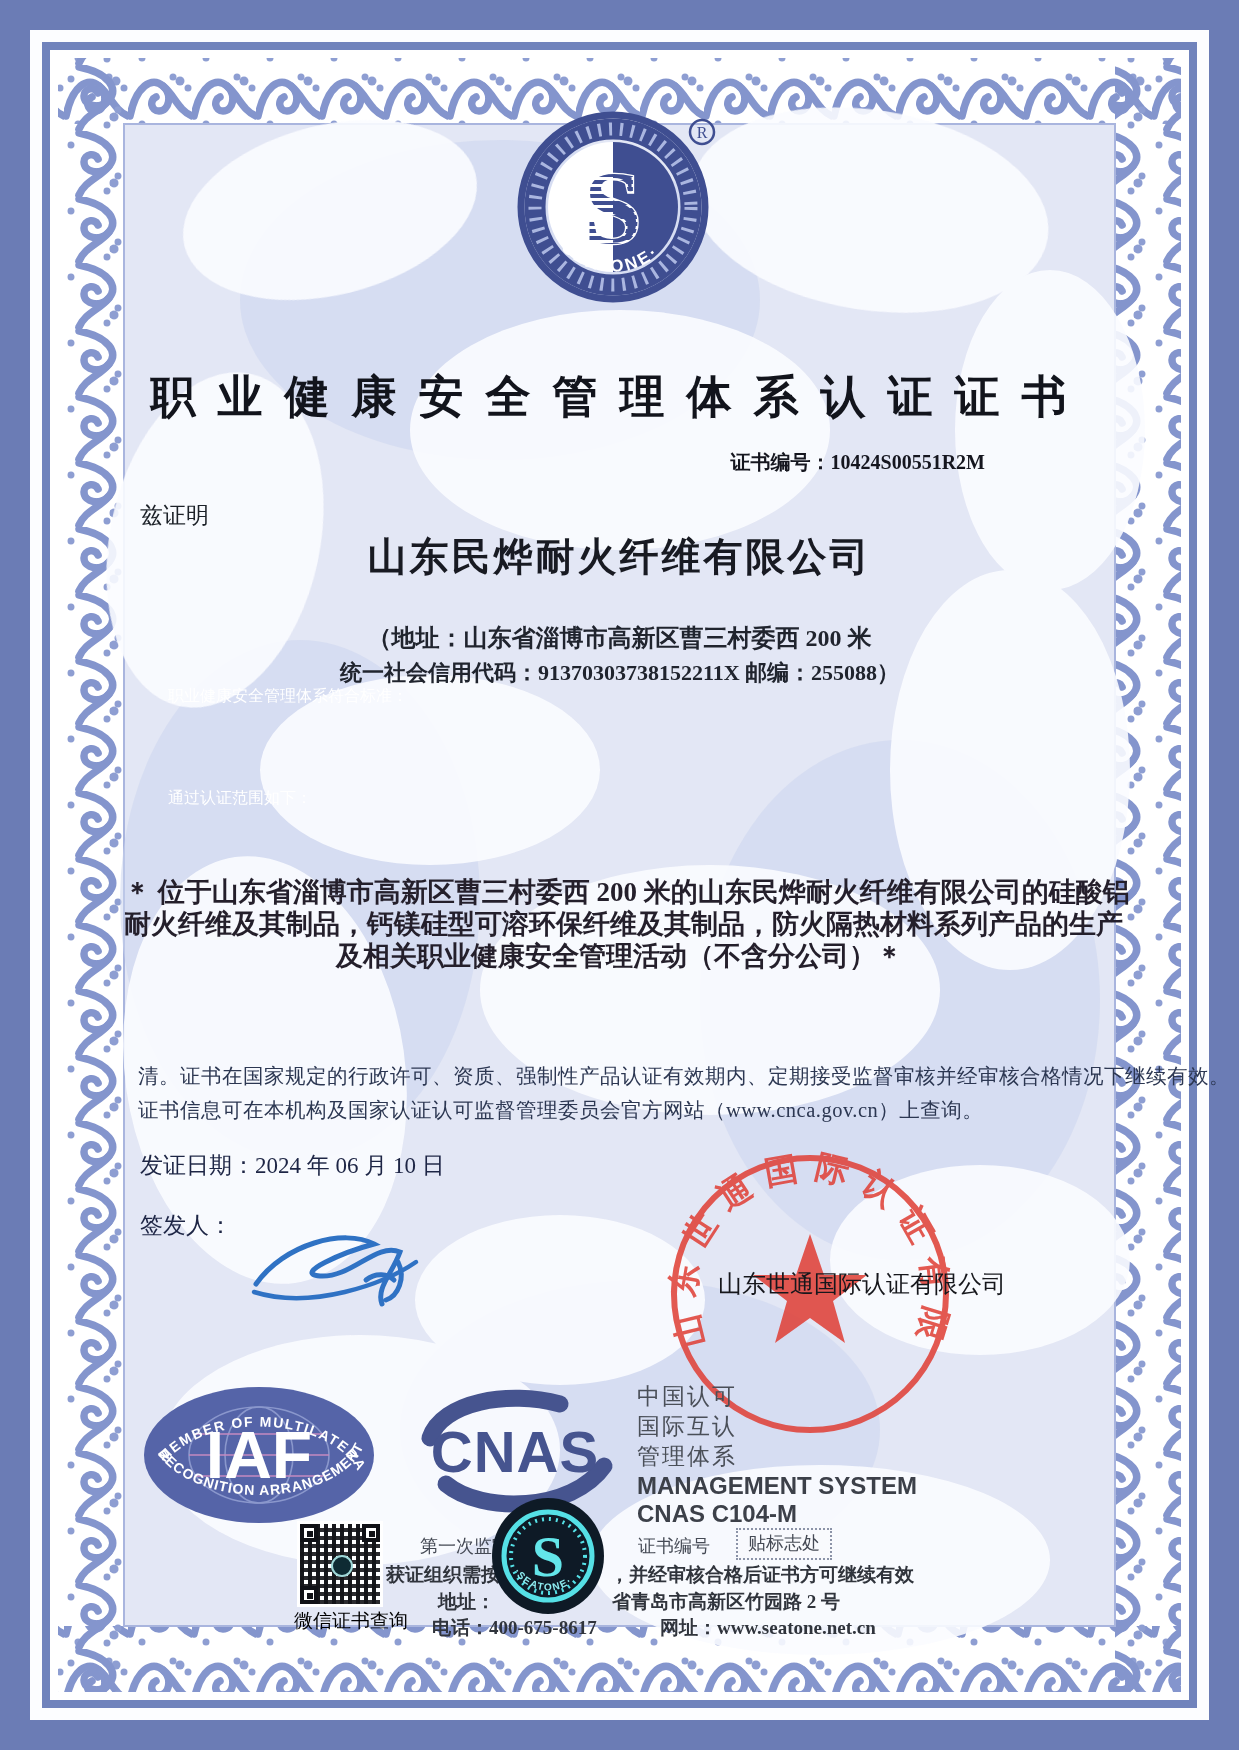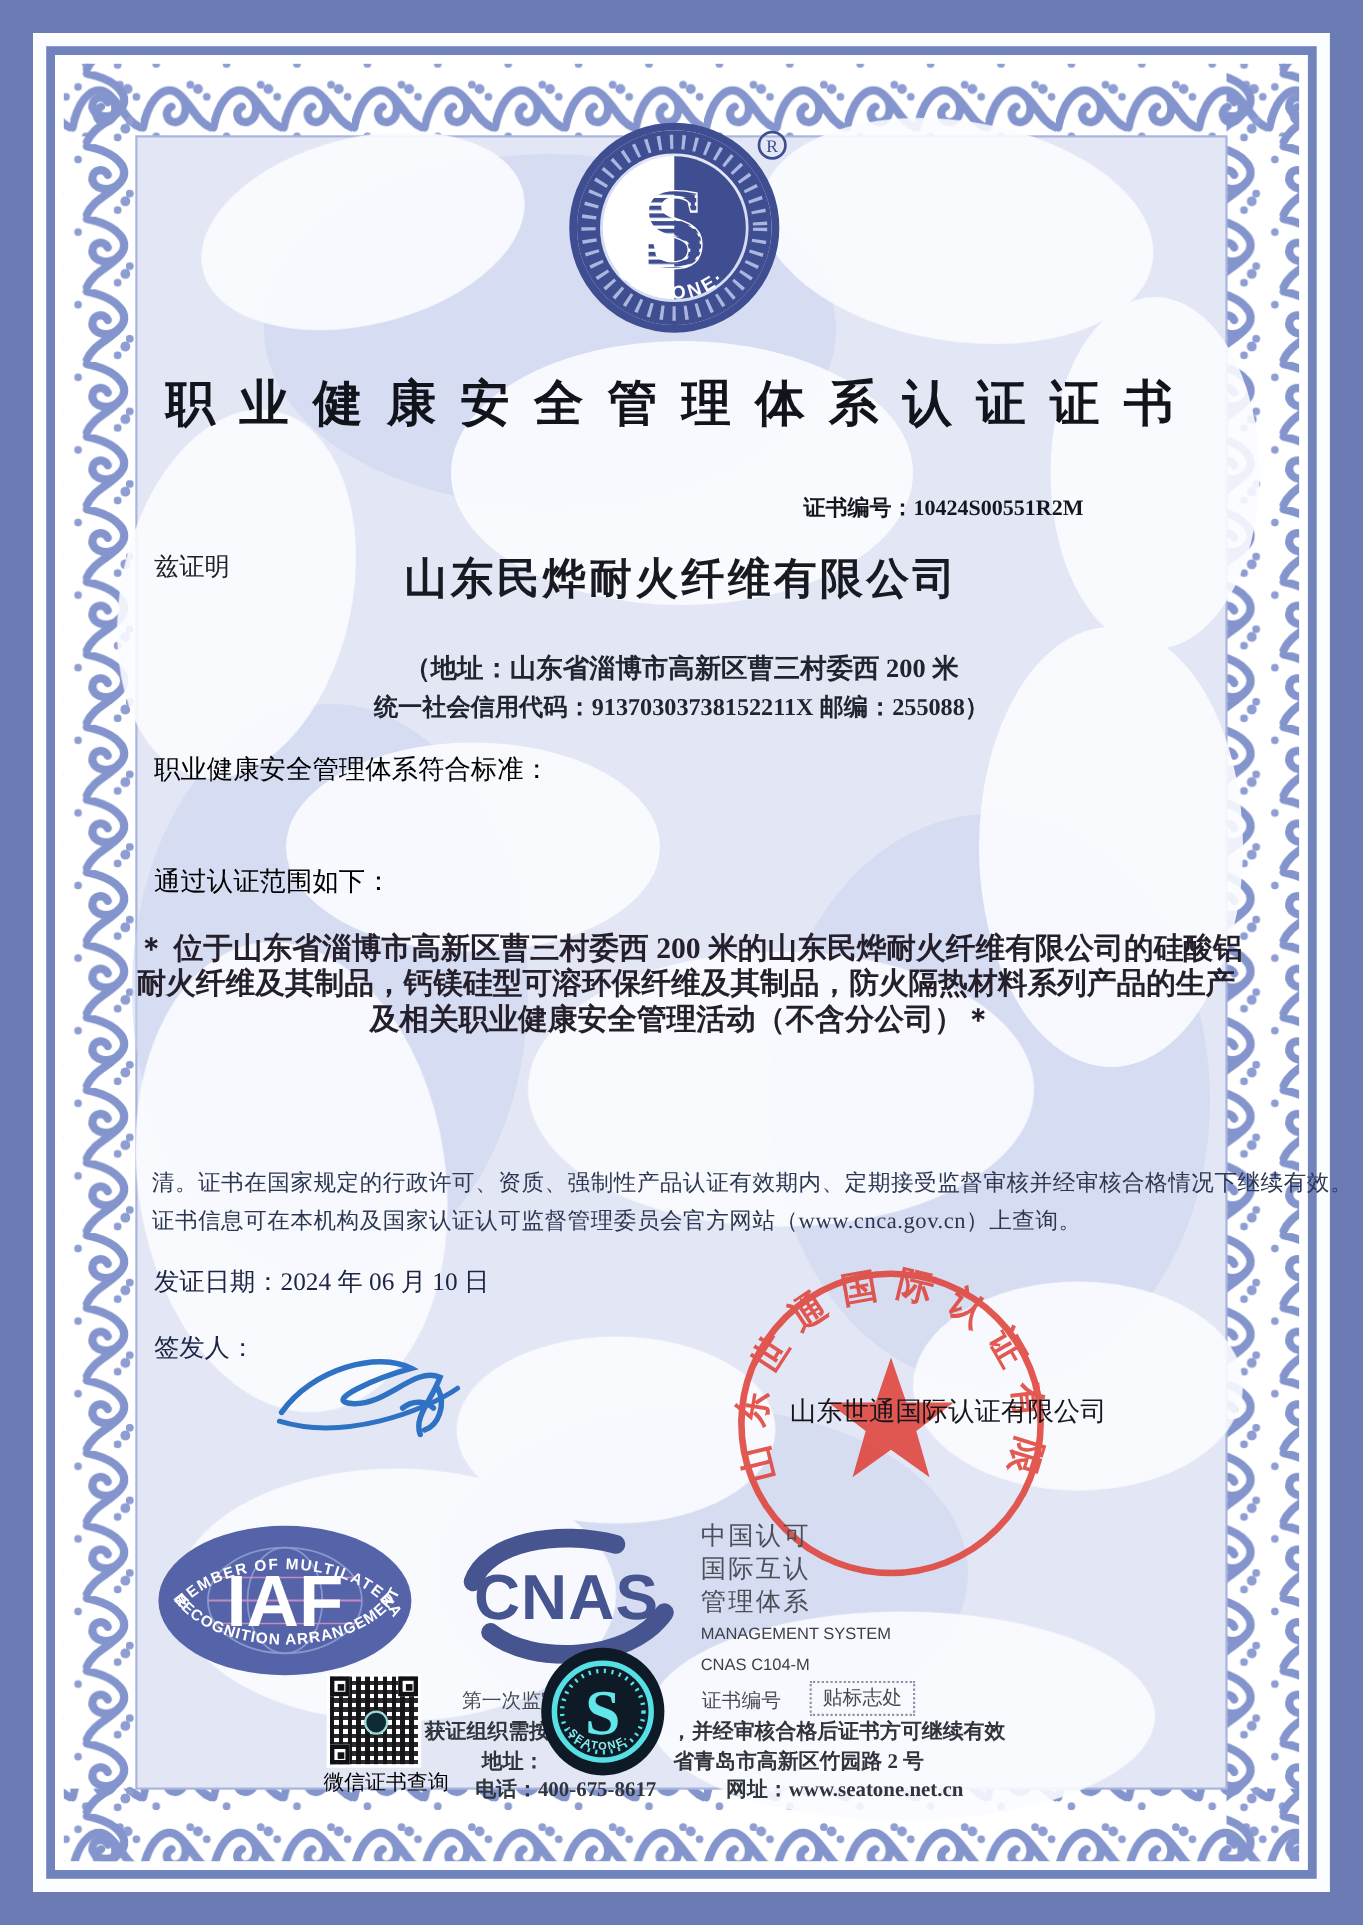--- a/index.html
+++ b/index.html
@@ -2,35 +2,35 @@
 <html><head>
 <meta charset="utf-8">
 <style>
   html,body{margin:0;padding:0;background:#5f72ad;}
   .page{position:relative;width:1239px;height:1750px;overflow:hidden;background:#6b7cb5;
         font-family:"Liberation Serif","DejaVu Serif",serif;}
   .layer{position:absolute;left:0;top:0;}
   .t{position:absolute;color:#1c2128;white-space:nowrap;line-height:1.2;}
   .serif{font-family:"Liberation Serif","DejaVu Serif",serif;}
   .sans{font-family:"Liberation Sans","DejaVu Sans",sans-serif;}
-  .ctr{left:124px;width:991px;text-align:center;}
+  .ctr{left:124px;width:991px;text-align:center;margin-top:30px;}
   .title{font-size:45px;font-weight:bold;letter-spacing:22px;color:#12141c;}
   .certno{font-size:20px;font-weight:bold;color:#15161f;}
   .company{font-size:39px;font-weight:bold;letter-spacing:3px;color:#181a22;}
   .addr{font-size:24px;font-weight:bold;color:#20242e;}
-  .label{font-size:24px;color:#000000;}
+  .label{font-size:16px;color:#ffffff;margin-left:28px;}
   .standard{font-size:43px;color:#33343b;letter-spacing:1px;}
   .scope{font-size:27px;font-weight:bold;color:#241f2b;}
   .notice{font-size:20.5px;color:#2c3752;letter-spacing:0.5px;}
   .dateline{font-size:23px;color:#1d2545;}
   .footrow{font-size:19px;color:#30343c;font-weight:bold;}
   .auditlbl{font-size:18px;color:#454a55;}
   .stickerbox{border:2px dotted #8b93a8;padding:3px 10px;background:rgba(250,250,252,.55);}
   .accr-zh{font-size:23px;color:#4a4f58;letter-spacing:2px;line-height:29px;}
-  .accr-en{font-size:15px;font-weight:normal;color:#3c4049;line-height:28px;}
+  .accr-en{font-size:24px;font-weight:bold;color:#3c4049;line-height:28px;}
   .qr{position:absolute;left:300px;top:1524px;width:80px;height:80px;background:
       repeating-linear-gradient(0deg,rgba(20,20,24,.9) 0 4px,rgba(255,255,255,0) 4px 8px),
       repeating-linear-gradient(90deg,#17181c 0 4px,#fff 4px 8px);outline:3px solid #fff;}
   .qr .finder{position:absolute;width:18px;height:18px;background:#fff;border:4px solid #101116;box-sizing:border-box;}
   .qr .finder i{position:absolute;left:3px;top:3px;width:6px;height:6px;background:#101116;display:block;}
   .qr .dot{position:absolute;left:31px;top:31px;width:18px;height:18px;border-radius:50%;background:#0e2b33;border:2px solid #9fd8d8;}
 </style>
 </head>
 <body>
 

